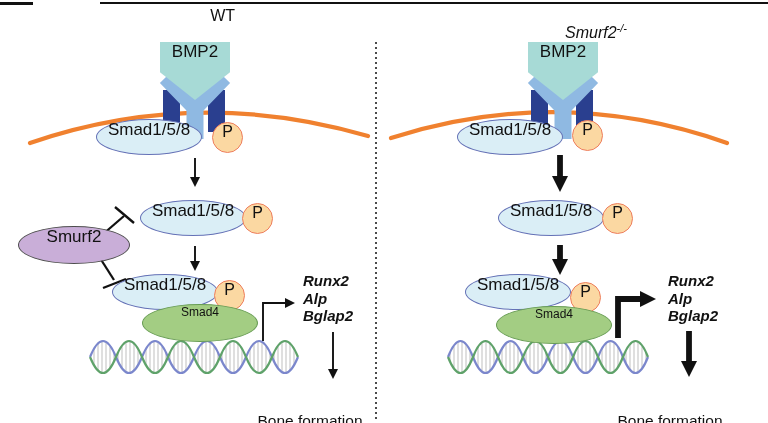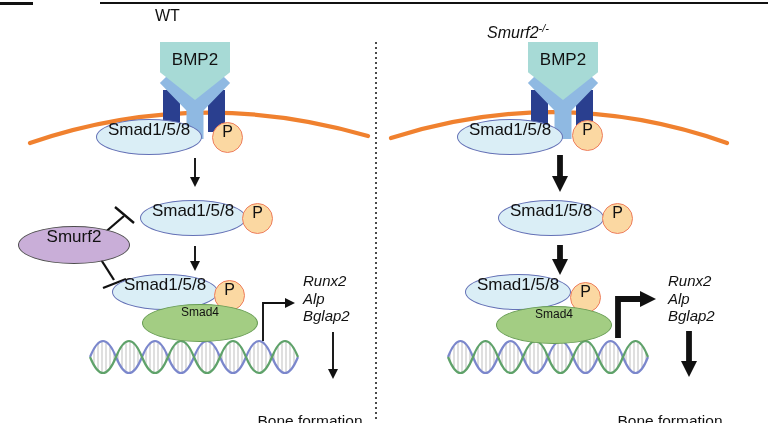--- a/index.html
+++ b/index.html
@@ -2,21 +2,21 @@
 <html style="--membrane: #f0812f; --ligand-fill: #a7dad6; --receptor-arm: #8fb9e2; --receptor-dark: #2a3f8f; --smad-fill: #daeef6; --smad-border: #6471b6; --phospho-fill: #fbd8a2; --phospho-border: #ee7e5d; --inhibitor-fill: #c9aed8; --inhibitor-border: #4d4d4d; --smad4-fill: #a3cd83; --smad4-border: #679c53; --dna-blue: #7b87cc; --dna-green: #5fa26a; --hatch: #c9c9c9;"><head>
 <meta charset="utf-8">
 <style>
   html,body{margin:0;padding:0;background:#fff;}
   #canvas{
     position:relative;width:768px;height:423px;background:#fff;overflow:hidden;
     font-family:"Liberation Sans",sans-serif;color:#111;
   }
   .abs{position:absolute;}
   .rule{background:#111;}
-  .panel-title{font-size:16px;text-align:left;white-space:nowrap;}
+  .panel-title{font-size:16px;text-align:right;white-space:nowrap;}
   .panel-title i sup{font-size:11px;}
   .ellipse{
     border-radius:50%;display:flex;align-items:flex-start;justify-content:center;
     box-sizing:border-box;white-space:nowrap;
   }
   .smad{
     width:106px;height:36px;background:var(--smad-fill);
     border:1.6px solid var(--smad-border);font-size:17px;
   }
   .pcircle{
@@ -28,23 +28,23 @@
     border:1.6px solid var(--inhibitor-border);font-size:17px;
   }
   .smad4{
     width:116px;height:38px;background:var(--smad4-fill);
     border:1.6px solid var(--smad4-border);font-size:12px;
   }
   .bmp2{
     width:70px;height:58px;background:var(--ligand-fill);
     clip-path:polygon(0 0,100% 0,100% 52%,50% 100%,0 52%);
     display:flex;justify-content:center;align-items:flex-start;
-    padding-top:8px;box-sizing:border-box;font-size:17px;
-  }
-  .genes{font-size:15px;font-style:italic;line-height:17.5px;white-space:nowrap;}
+    padding-top:0;box-sizing:border-box;font-size:17px;
+  }
+  .genes{font-size:15px;font-style:italic;line-height:17.5px;white-space:nowrap;font-weight:bold;}
   .outcome{font-size:15.5px;text-align:center;white-space:nowrap;width:140px;margin-top:24px;}
   .divider{
     width:2px;
     background:repeating-linear-gradient(to bottom,#4a4a4a 0 2px,transparent 2px 5px);
   }
   svg .membrane{stroke:var(--membrane);stroke-width:4.2;fill:none;stroke-linecap:round;}
   svg .rcpt-dark{fill:var(--receptor-dark);}
   svg .rcpt-arm{stroke:var(--receptor-arm);stroke-width:17;fill:none;stroke-linejoin:round;}
   svg .rcpt-stem{fill:var(--receptor-arm);}
   svg .thin{stroke:#111;stroke-width:1.9;fill:none;}

